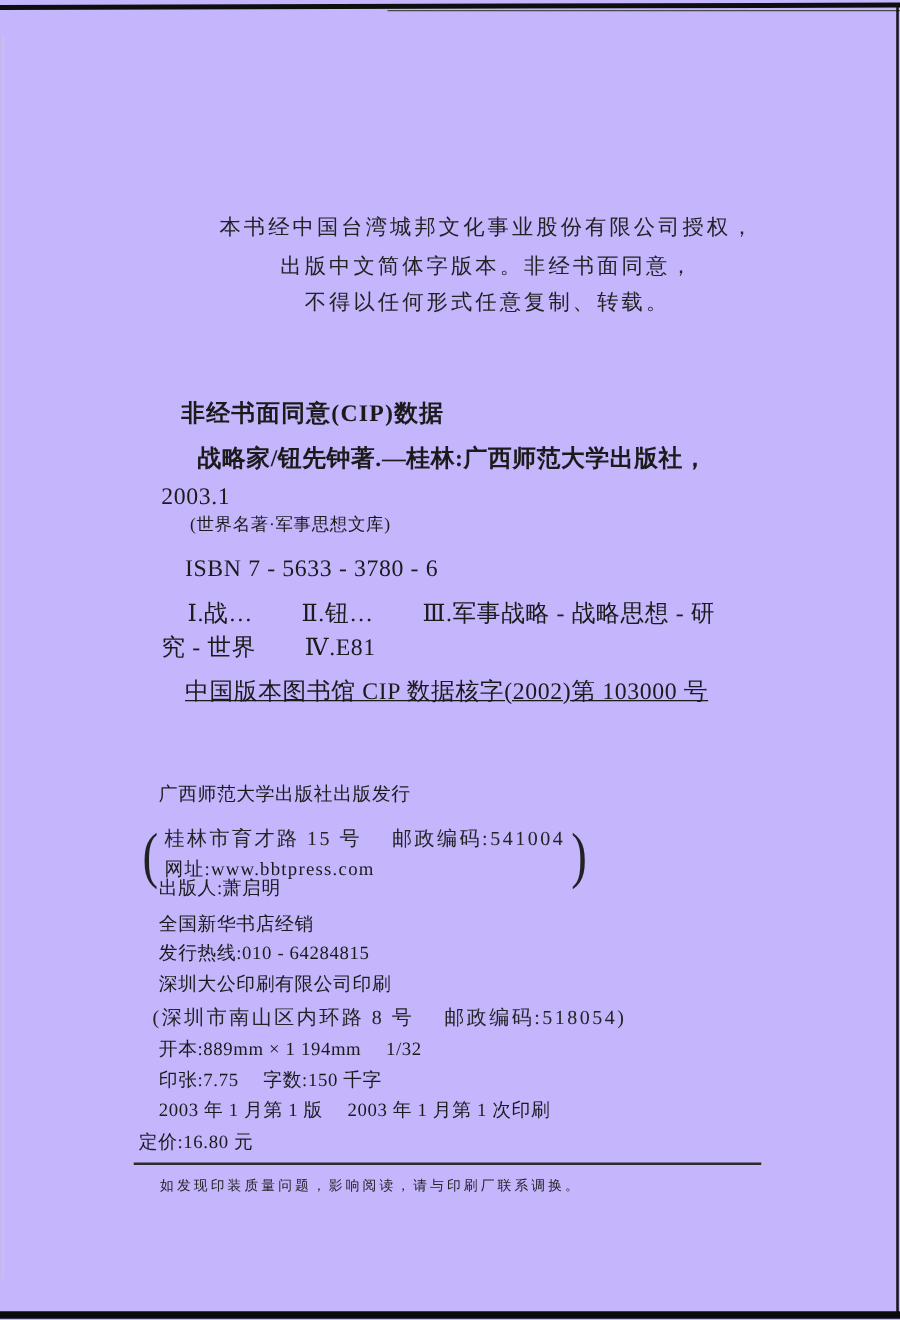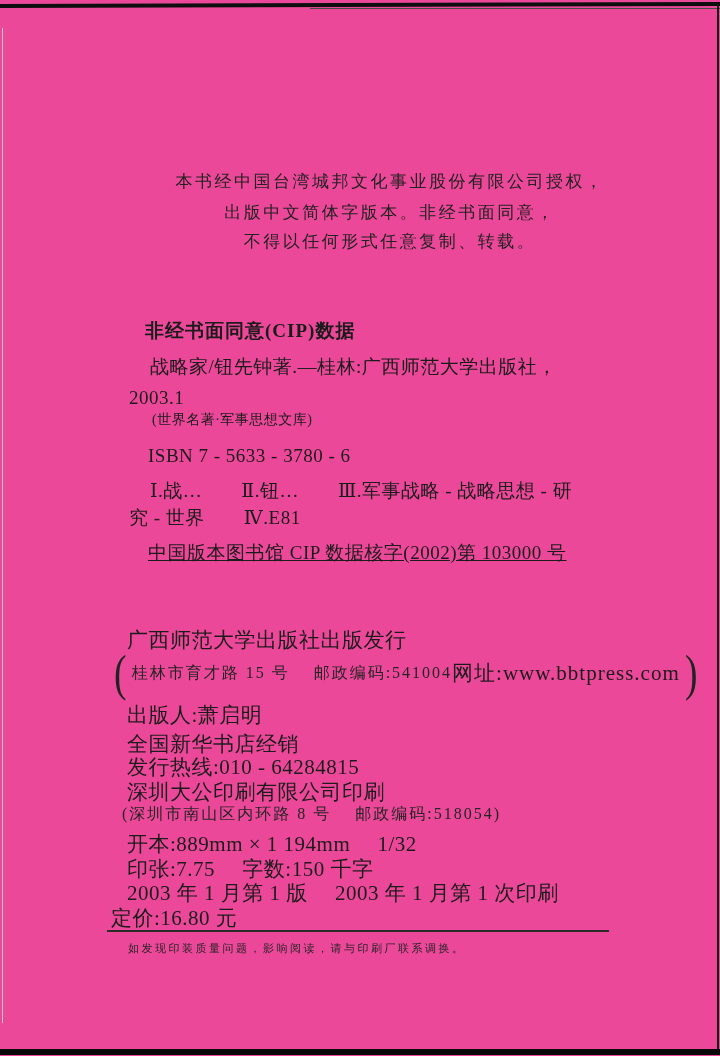--- a/index.html
+++ b/index.html
@@ -1,19 +1,19 @@
 <!DOCTYPE html>
 <html><head>
 <meta charset="utf-8">
 <style>
   html,body { margin:0; padding:0; background:#ffffff; }
   .page {
     position:relative;
     width:720px; height:1056px;
-    background:#ec4899;
+    background:#c4b5fd;
     font-family:"Liberation Serif","DejaVu Serif",serif;
     color:#1b1b1b;
     overflow:hidden;
   }
   .line { position:absolute; white-space:nowrap; }
 
   
   .border-top    { position:absolute; top:3px; left:-4px; width:730px; height:4px; background:#0e0e0e; transform:rotate(-0.15deg); border-radius:2px; }
   .border-top-echo { position:absolute; top:8px; left:310px; width:410px; height:1px; background:#4a4a4a; }
   .border-right  { position:absolute; top:4px; right:1px; width:2px; height:1046px; background:#141414; }
@@ -22,26 +22,26 @@
 
   
   .auth { left:60px; width:660px; text-align:center; font-size:17px; letter-spacing:2.5px; color:#222; }
   .auth-reg { letter-spacing:1.5px; }
 
   
   .cip { font-size:19px; letter-spacing:0.5px; }
   .cip-heading { font-weight:bold; letter-spacing:1px; }
 
   
-  .col { font-size:21px; letter-spacing:0.5px; }
+  .col { font-size:15px; letter-spacing:0.5px; }
   .kai { letter-spacing:2px; font-size:16px; color:#242424; }
 
   .addr-group { position:absolute; display:flex; align-items:center; }
   .big-paren { font-size:50px; font-weight:400; line-height:50px; transform:scaleX(0.75); color:#222; }
-  .addr-lines { display:flex; flex-direction:row; margin:12px 3px; }
+  .addr-lines { display:flex; flex-direction:column; margin:12px 3px; }
   .addr-lines .addr-line { line-height:24px; }
 
   .rule { position:absolute; top:930px; left:107px; width:502px; height:2px; background:#2b2b2b; }
   .note { font-size:11px; letter-spacing:2.5px; color:#242424; }
 </style>
 </head>
 <body>
 
 <div class="page">
 
@@ -49,21 +49,21 @@
   <div class="border-top-echo"></div>
   <div class="border-right"></div>
   <div class="border-left"></div>
   <div class="border-bottom"></div>
 
   <div class="line auth" style="top:170px;">本书经中国台湾城邦文化事业股份有限公司授权，</div>
   <div class="line auth" style="top:201px;text-align:center;">出版中文简体字版本。非经书面同意，</div>
   <div class="line auth" style="top:230px;">不得以任何形式任意复制、转载。</div>
 
   <div class="line cip cip-heading" style="top:318px; left:145px;">非经书面同意(CIP)数据</div>
-  <div class="line cip" style="top:354px; left:150px;">战略家/钮先钟著.—桂林:广西师范大学出版社，</div>
+  <div class="line cip" style="top:354px; left:158px;font-weight:bold;">战略家/钮先钟著.—桂林:广西师范大学出版社，</div>
   <div class="line cip" style="top:387px; left:129px;">2003.1</div>
   <div class="line cip" style="top:411px; left:152px; font-size:14px;">(世界名著·军事思想文库)</div>
   <div class="line cip" style="top:445px; left:148px;">ISBN 7 - 5633 - 3780 - 6</div>
   <div class="line cip" style="top:478px; left:150px;">Ⅰ.战…　　Ⅱ.钮…　　Ⅲ.军事战略 - 战略思想 - 研</div>
   <div class="line cip" style="top:505px; left:129px;">究 - 世界　　Ⅳ.E81</div>
   <div class="line cip" style="top:540px; left:148px;text-decoration:underline;">中国版本图书馆 CIP 数据核字(2002)第 103000 号</div>
 
   <div class="line col" style="top:626px; left:127px;">广西师范大学出版社出版发行</div>
 
   <div class="addr-group" style="top:648px; left:112px;">

